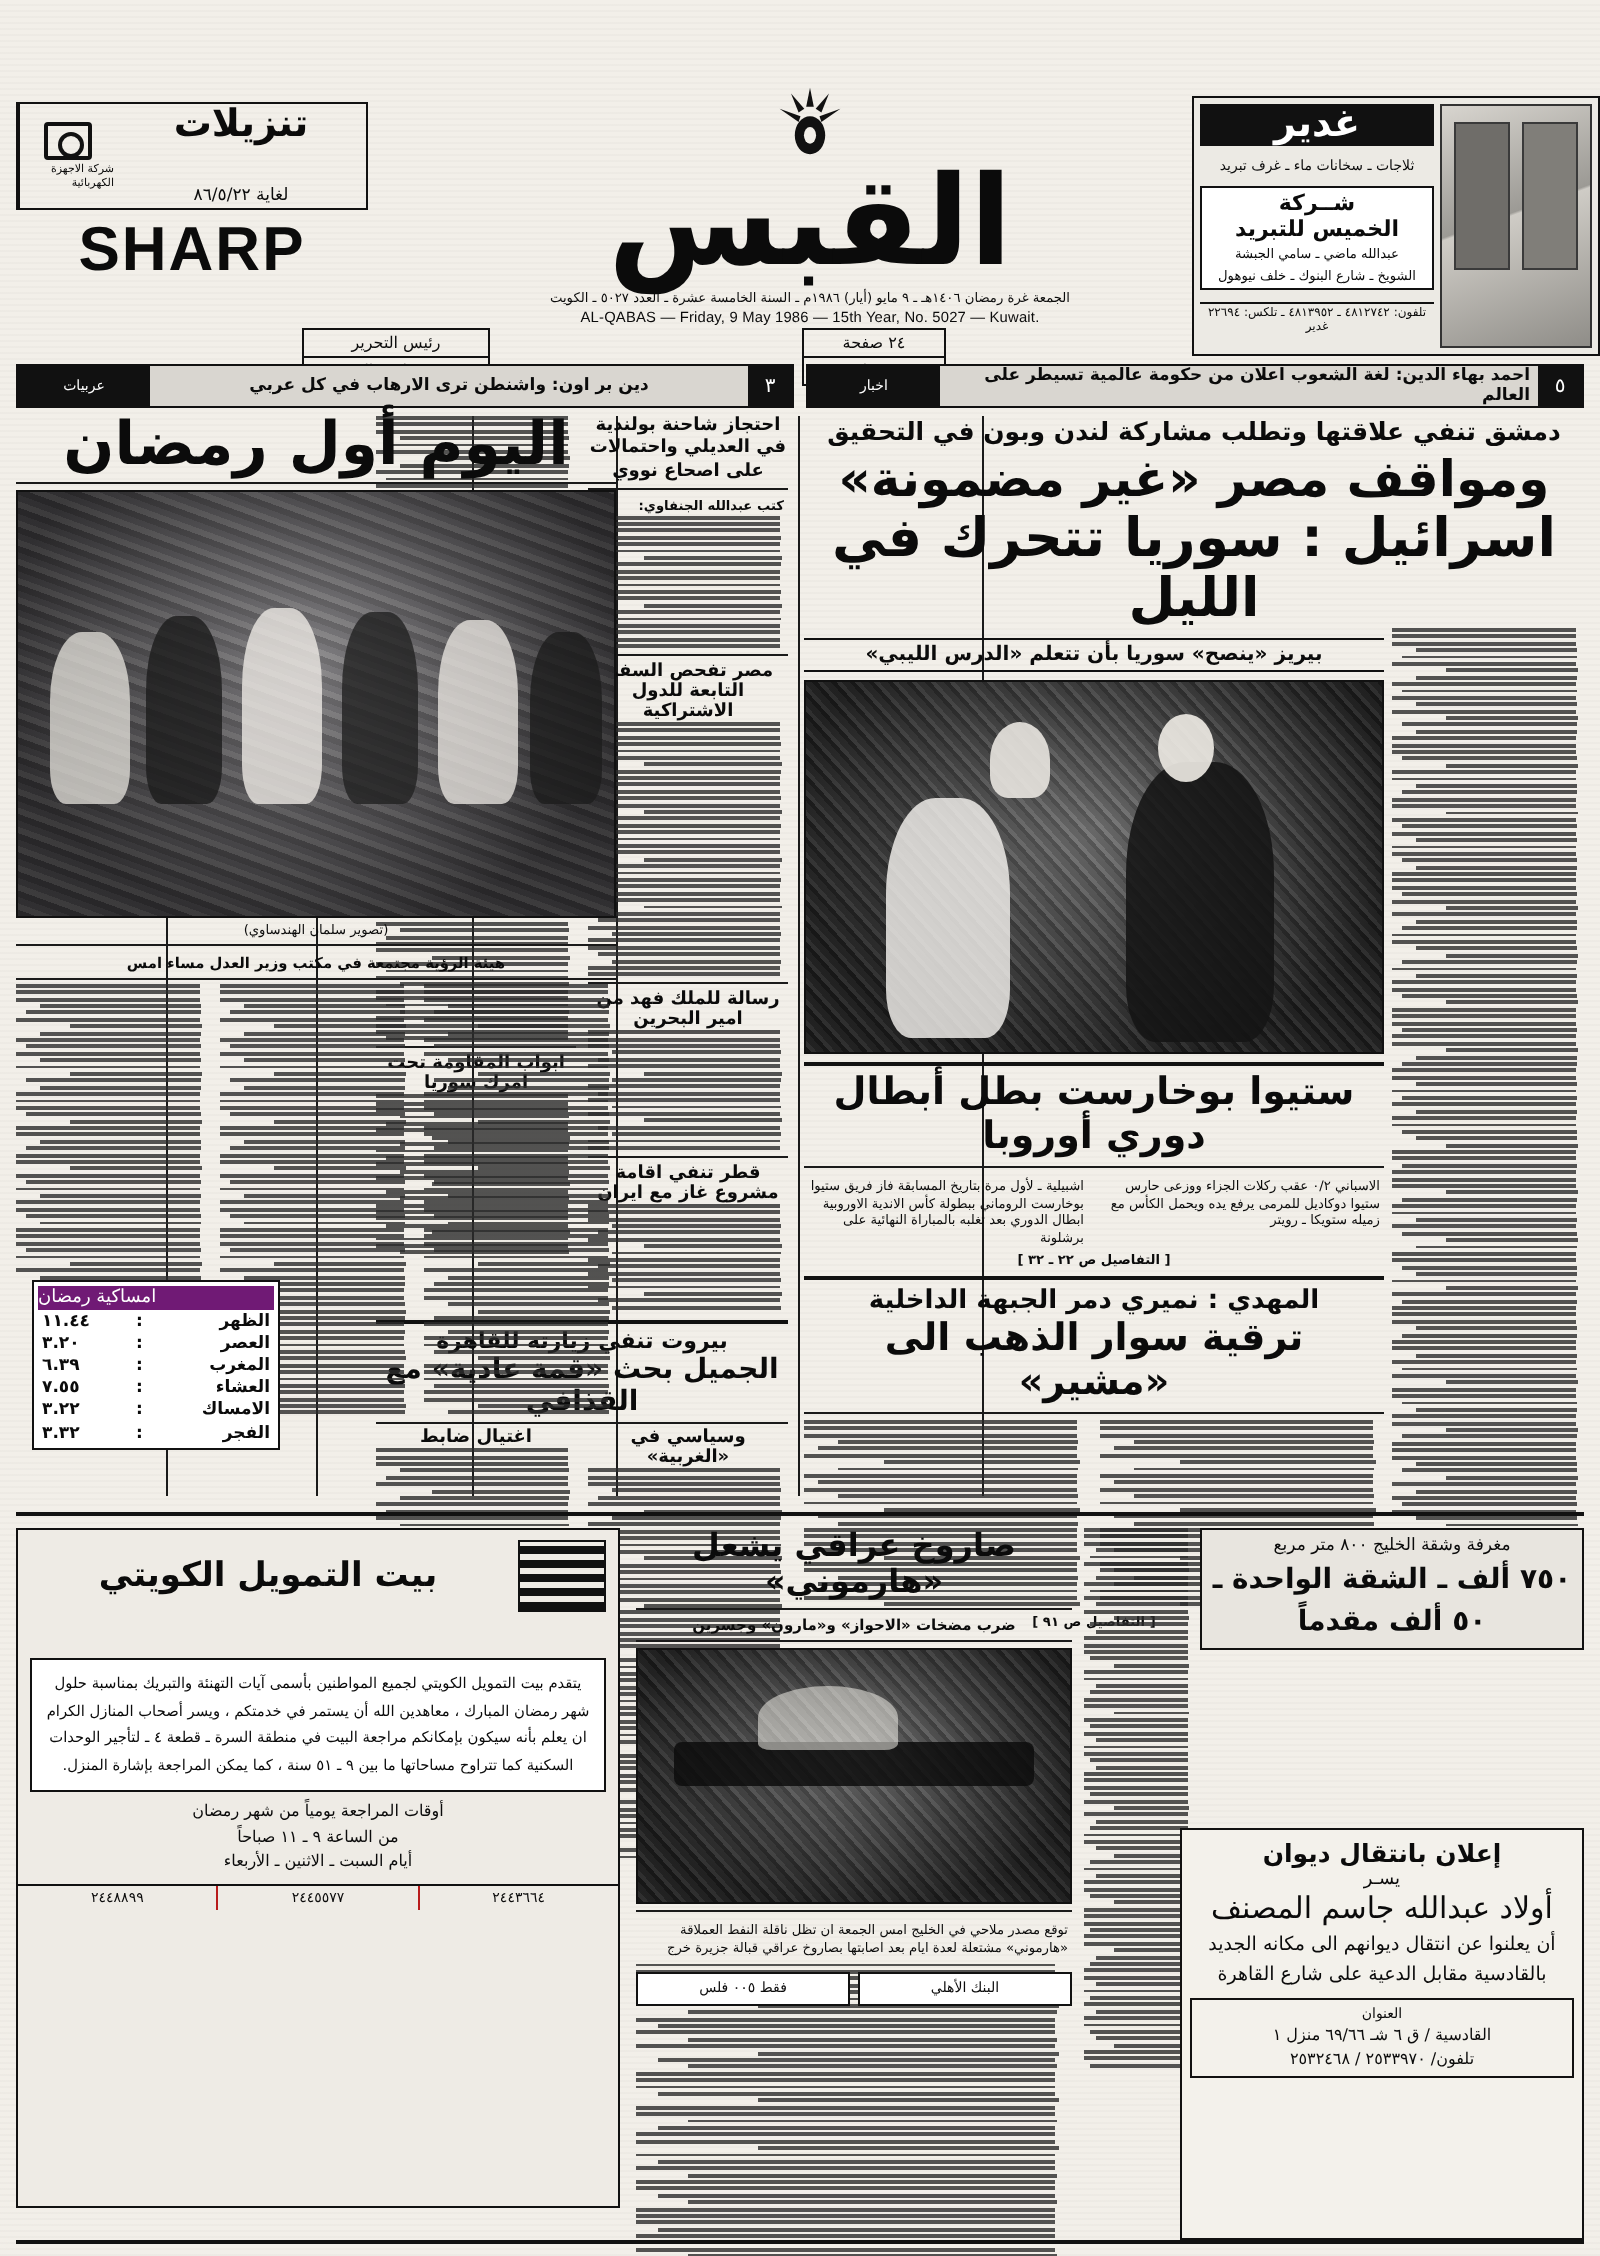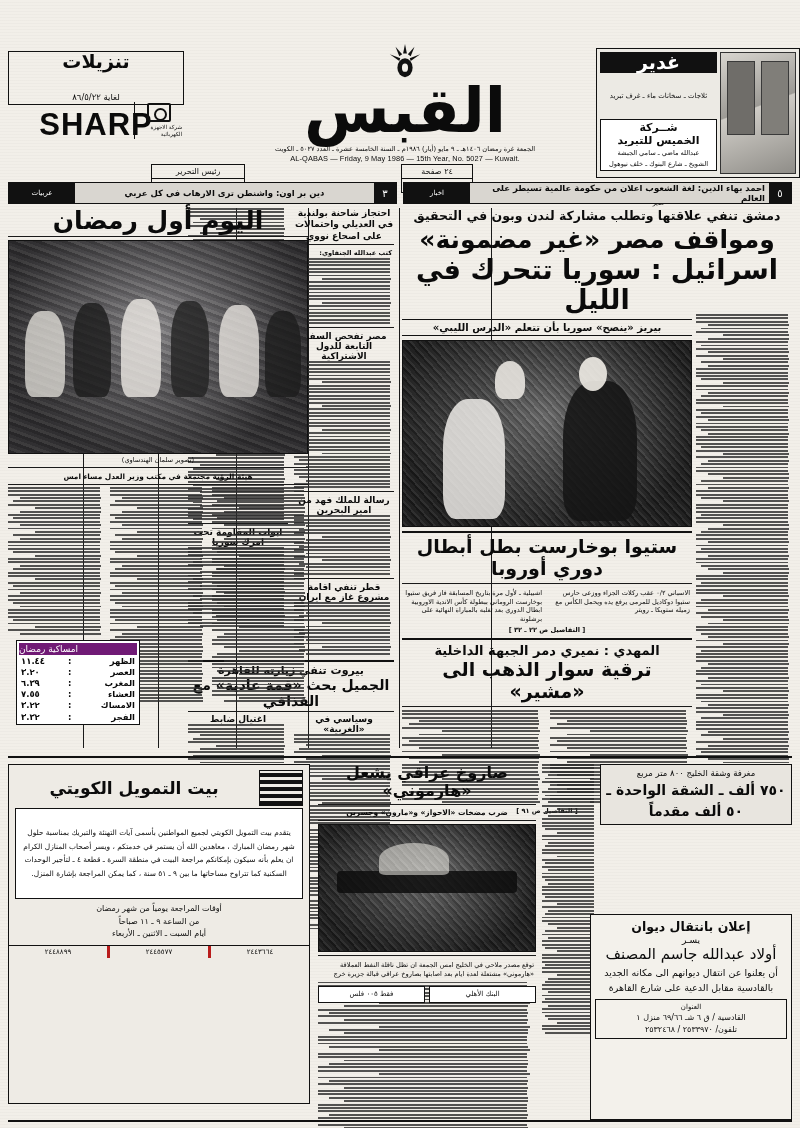--- a/index.html
+++ b/index.html
@@ -33,21 +33,21 @@
   .lines i:nth-child(7n){width:72%;}
   .lines i:nth-child(5n){width:95%;}
   .lines.dense i{height:1.9px;margin-bottom:1.5px;opacity:.8;}
 
   
   .masthead{position:absolute;left:0;top:0;width:800px;height:178px;}
   .sharp-ad{position:absolute;left:8px;top:48px;width:176px;height:122px;}
   .sharp-top{height:36px;border:2px solid #111;background:#111;color:#fff;
     display:flex;align-items:center;justify-content:center;}
   .sharp-top span{font-size:26px;font-weight:bold;letter-spacing:1px;}
-  .sharp-mid{margin-top:3px;height:52px;border:1px solid #111;display:flex;flex-direction:column;}
+  .sharp-mid{margin-top:3px;height:52px;border:1px solid #111;display:flex;}
   .sharp-mid .lbl{flex:1;display:flex;flex-direction:column;align-items:center;justify-content:center;}
   .sharp-mid .lbl .a{font-size:19px;font-weight:bold;line-height:1;}
   .sharp-mid .lbl .b{font-size:8.5px;margin-top:21px;}
   .sharp-logo-sq{width:46px;border-left:1px solid #111;display:flex;flex-direction:column;
       align-items:center;justify-content:center;font-size:5.5px;line-height:1.25;padding:1px;}
   .sharp-logo-sq .cam{width:20px;height:15px;border:2px solid #111;border-radius:2px;margin-bottom:2px;position:relative;}
   .sharp-logo-sq .cam:after{content:"";position:absolute;left:5px;top:3px;width:9px;height:9px;border:2px solid #111;border-radius:50%;}
   .sharp-word{margin-top:4px;font-family:"Liberation Sans",sans-serif;font-size:31px;font-weight:bold;
      letter-spacing:1px;line-height:1;direction:ltr;}
 
@@ -61,21 +61,21 @@
   .np-badge-r{position:absolute;left:-104px;top:122px;width:92px;border:1px solid #111;}
   .np-badge-l div,.np-badge-r div{font-size:8px;padding:2px 3px;text-align:center;border-bottom:1px solid #111;}
   .np-badge-l div:last-child,.np-badge-r div:last-child{border-bottom:none;}
 
   .fridge-ad{position:absolute;left:596px;top:48px;width:196px;height:122px;border:1px solid #111;
     display:flex;padding:3px;gap:3px;background:#eceae4;}
   .fridge-img{width:74px;border:1px solid #333;background:
      linear-gradient(160deg,#d8d5cf,#9c9a95 45%,#cfccc6 46%,#8f8d88);position:relative;}
   .fridge-img:before{content:"";position:absolute;left:6px;top:8px;width:26px;height:72px;background:#6f6d69;border:1px solid #3a3a3a;}
   .fridge-img:after{content:"";position:absolute;right:6px;top:8px;width:26px;height:72px;background:#807e79;border:1px solid #3a3a3a;}
-  .fridge-txt{flex:1;display:flex;flex-direction:column;gap:19px;}
+  .fridge-txt{flex:1;display:flex;flex-direction:column;gap:6px;}
   .fridge-brand{font-size:19px;font-weight:bold;text-align:center;line-height:1;
      background:#111;color:#fff;padding:1px 0;}
   .fridge-tag{font-size:7px;text-align:center;}
   .fridge-box{border:1px solid #111;padding:2px;text-align:center;background:#fff;}
   .fridge-box .n1{font-size:11px;font-weight:bold;line-height:1.15;}
   .fridge-box .n2{font-size:6.6px;margin-top:2px;line-height:1.3;}
   .fridge-phone{font-size:6px;text-align:center;border-top:1px solid #111;padding-top:1px;}
 
   
   .teasers{position:absolute;left:8px;top:182px;width:784px;height:22px;display:flex;gap:6px;}
@@ -112,40 +112,40 @@
   .sect-h2{font-size:13px;font-weight:bold;text-align:center;}
 
   
   .analysis{position:absolute;right:0;top:0;width:96px;}
 
   
   .midcols{position:absolute;right:398px;top:0;width:206px;}
 
   
   .leftsec{position:absolute;left:0;top:0;width:300px;}
-  .ramadan-h{font-size:25px;font-weight:bold;text-align:center;line-height:1;}
+  .ramadan-h{font-size:30px;font-weight:bold;text-align:center;line-height:1;}
 
   .imsak{width:118px;border:1px solid #111;background:#fff;padding:2px;}
   .imsak .ttl{background:#701a75;color:#fff;font-size:9px;text-align:left;padding:1px 0;font-weight:normal;}
   .imsak table{width:100%;border-collapse:collapse;}
   .imsak td{font-size:8.5px;padding:.6px 2px;font-weight:bold;}
   .imsak td.n{text-align:left;direction:ltr;}
   .imsak td.c{width:6px;text-align:center;}
 
   
   .kfh{position:absolute;left:0;bottom:0;width:300px;border:1px solid #111;background:#eeebe5;}
   .kfh-head{display:flex;align-items:center;gap:6px;padding:5px 6px 2px;}
   .kfh-logo{width:42px;height:34px;background:
     repeating-linear-gradient(0deg,#111 0 4px,#eeebe5 4px 7px),
     repeating-linear-gradient(90deg,#111 0 4px,#eeebe5 4px 8px);border:1px solid #111;}
   .kfh-name{font-size:17px;font-weight:bold;flex:1;text-align:center;}
-  .kfh-body{margin:0 6px 4px;border:1px solid #111;padding:17px 6px;background:#fff;font-size:7.4px;line-height:1.85;text-align:center;}
+  .kfh-body{margin:21px 6px 4px;border:1px solid #111;padding:5px 6px;background:#fff;font-size:7.4px;line-height:1.85;text-align:center;}
   .kfh-sign{font-size:8px;text-align:center;line-height:1.6;padding-bottom:4px;}
   .kfh-foot{display:flex;border-top:1px solid #111;font-size:7px;}
-  .kfh-foot div{flex:1;text-align:center;padding:2px 0;border-left:3px solid #b91c1c;}
+  .kfh-foot div{flex:1;text-align:center;padding:2px 0;border-left:1px solid #b91c1c;}
   .kfh-foot div:last-child{border-left:none;}
 
   .diwan{position:absolute;right:0;bottom:0;width:192px;border:1px solid #111;background:#f3f1eb;padding:4px;text-align:center;}
   .diwan .l1{font-size:12.5px;font-weight:bold;line-height:1.2;}
   .diwan .l2{font-size:9px;margin:1px 0;}
   .diwan .l3{font-size:15px;font-weight:normal;line-height:1.15;}
   .diwan .l4{font-size:9.5px;line-height:1.6;margin-top:2px;}
   .diwan .addr{margin-top:3px;border:1px solid #111;padding:2px;font-size:8px;line-height:1.5;}
   .diwan .addr .t{font-size:7px;}
 

